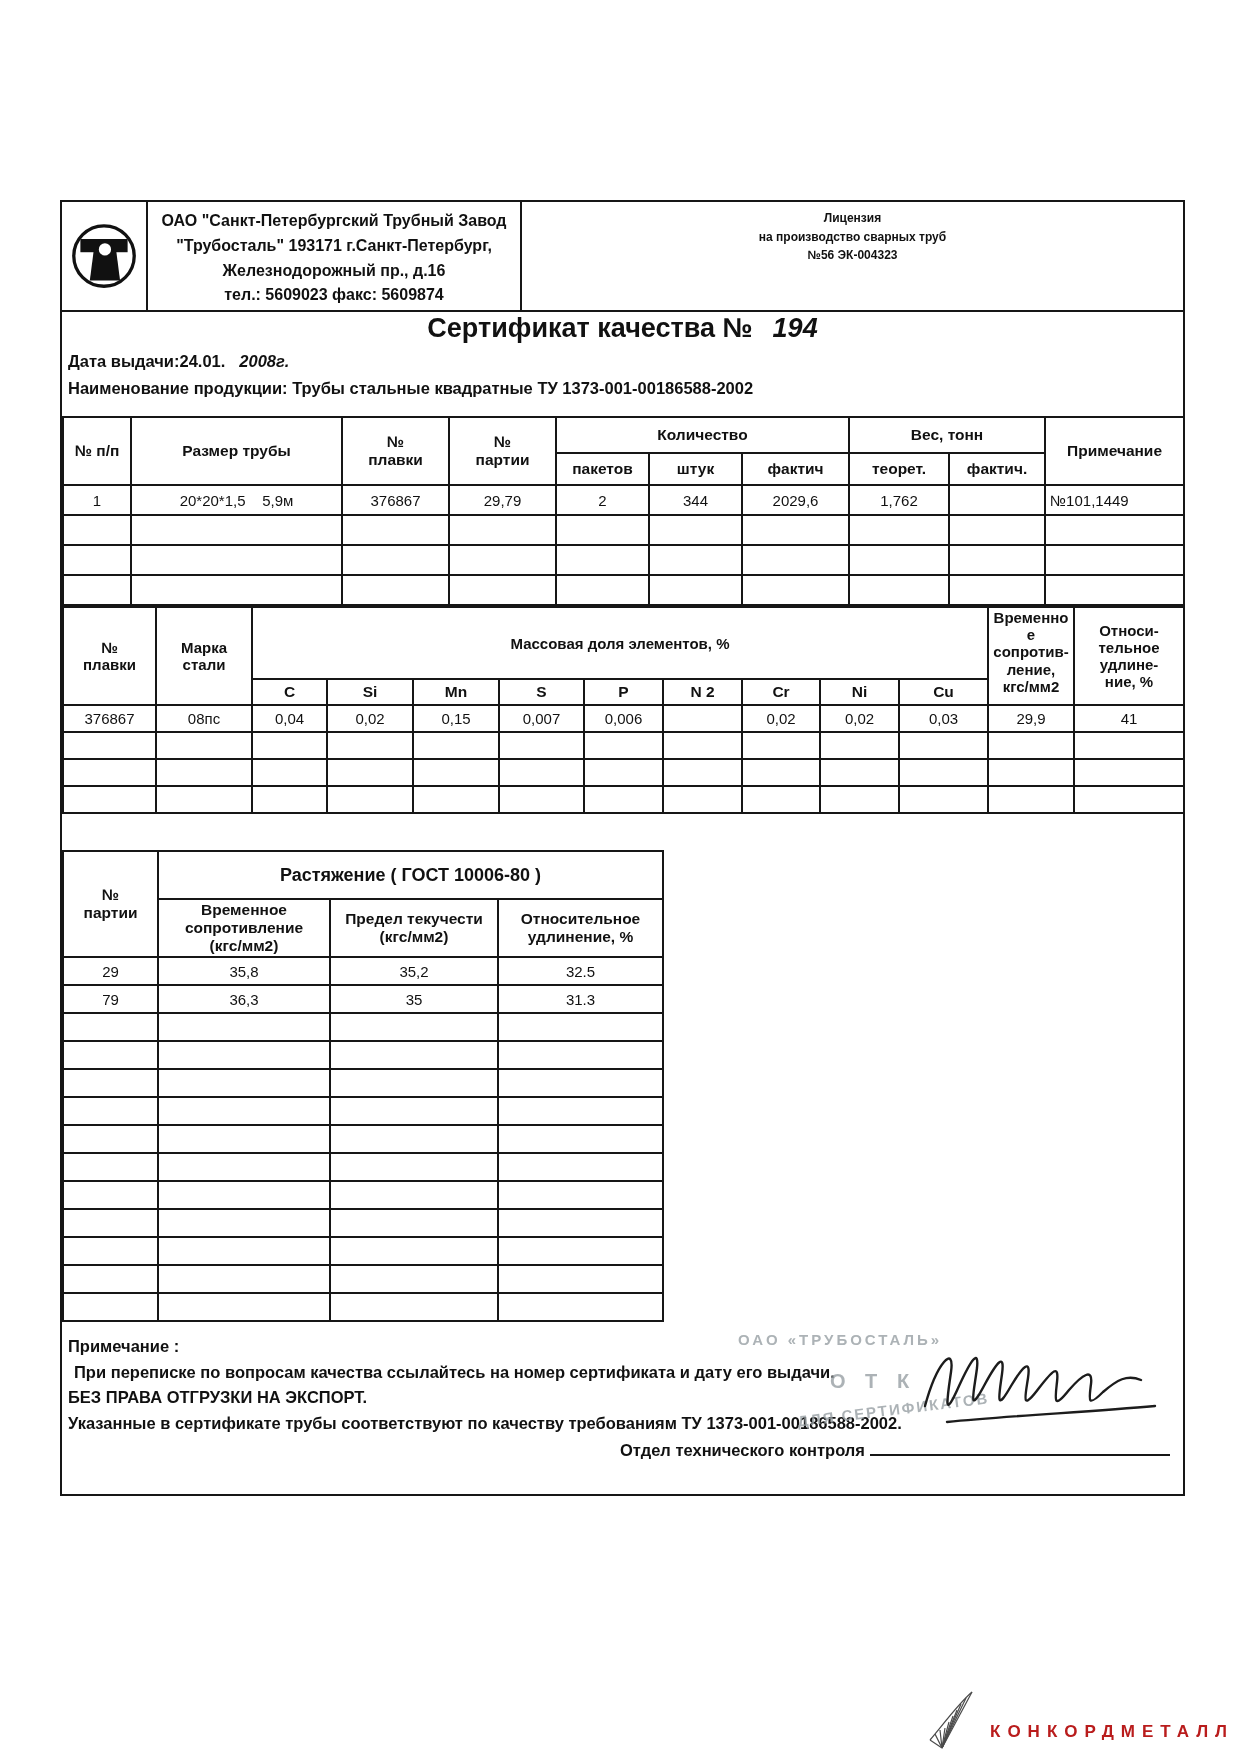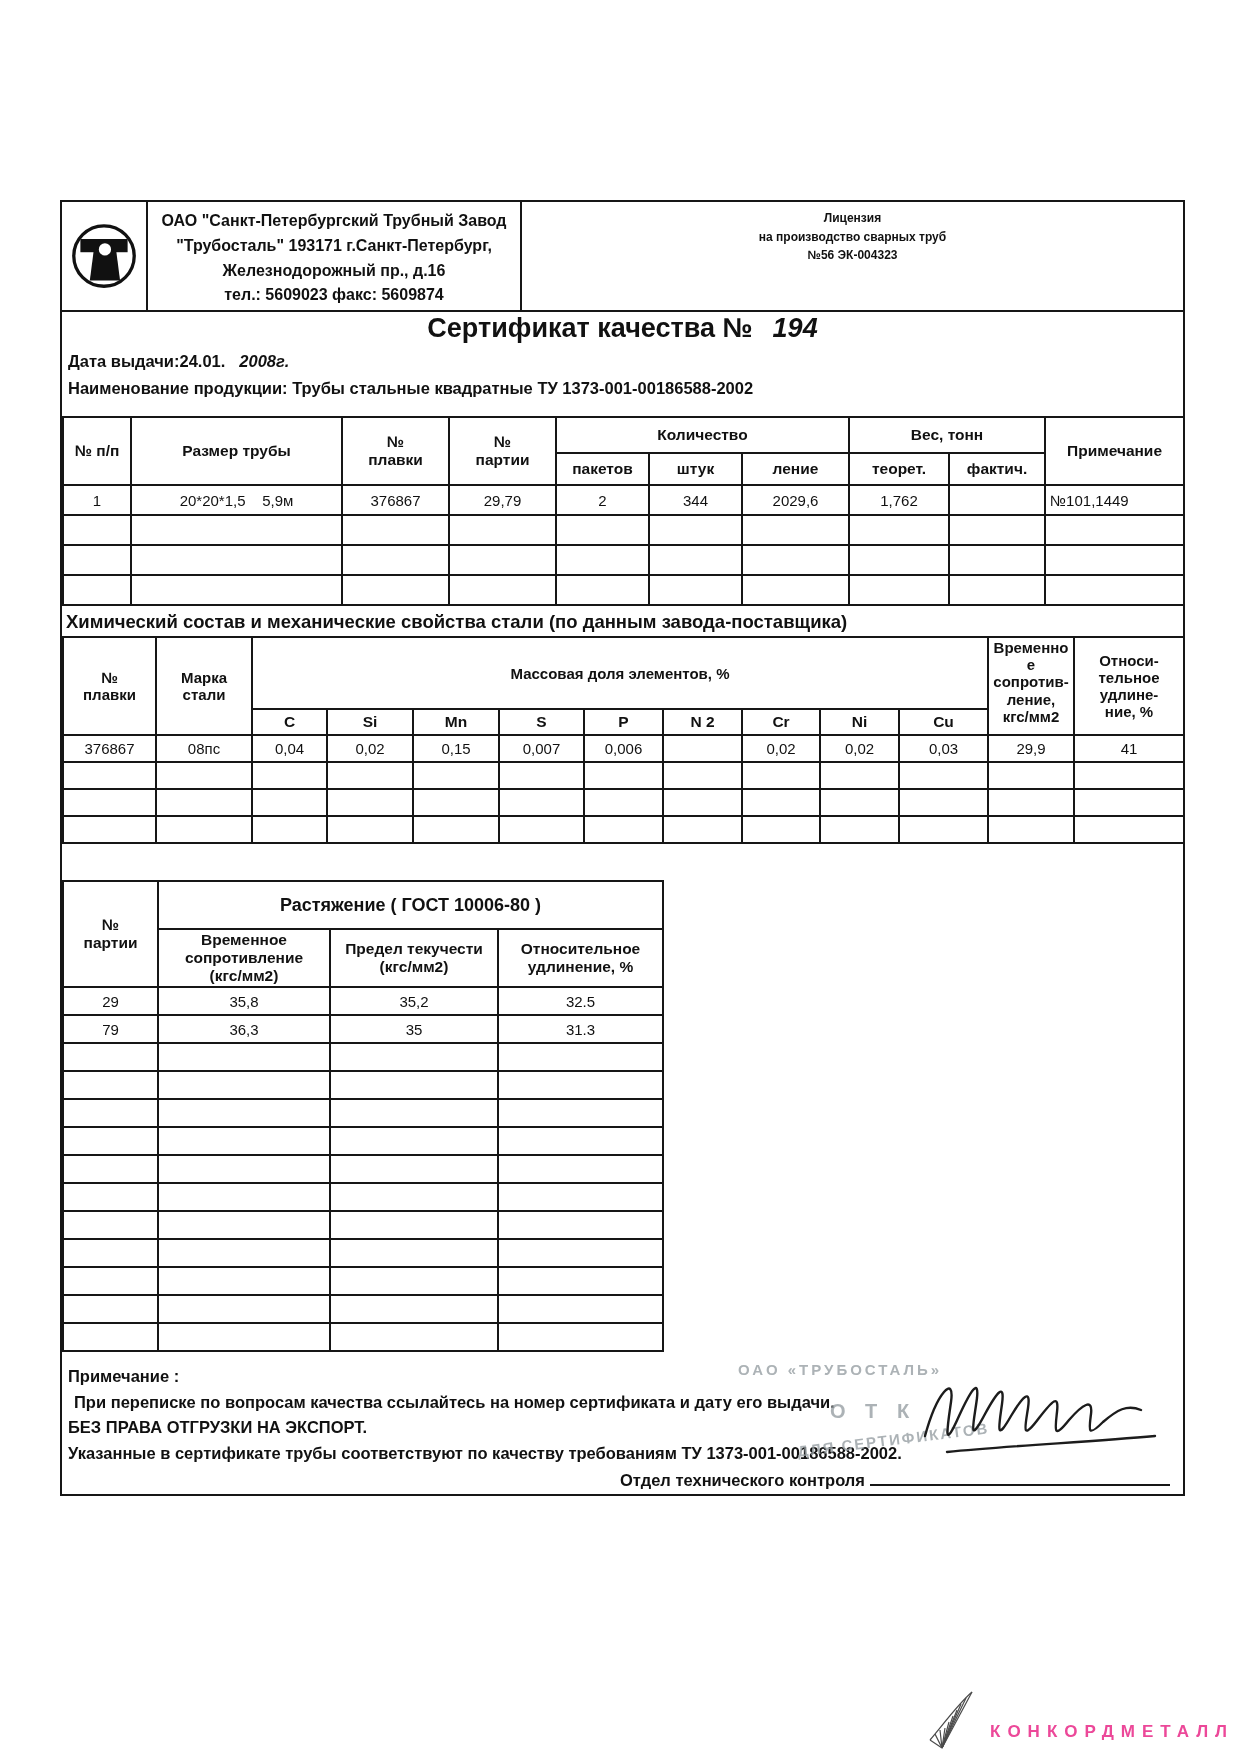--- a/index.html
+++ b/index.html
@@ -59,21 +59,21 @@
   .sig-underline{display:inline-block;width:300px;border-bottom:2px solid #161616;height:14px;}
 
   .stamp{position:absolute;color:#98a0a4;opacity:0.8;font-weight:bold;white-space:nowrap;}
   .stamp-1{left:632px;top:-4px;font-size:15px;letter-spacing:3px;margin-left:44px;}
   .stamp-2{left:768px;top:34px;font-size:20px;letter-spacing:7px;}
   .stamp-3{left:735px;top:66px;font-size:15px;letter-spacing:2px;transform:rotate(-7deg);}
   .signature{position:absolute;left:845px;top:2px;}
 
   
   .footer-brand{position:absolute;left:928px;top:1688px;display:flex;align-items:flex-end;}
-  .brand-text{color:#ec4899;font-size:17px;font-weight:bold;letter-spacing:7px;margin:0 0 8px 4px;white-space:nowrap;}
+  .brand-text{color:#b91c1c;font-size:17px;font-weight:bold;letter-spacing:7px;margin:0 0 8px 4px;white-space:nowrap;}
 </style>
 </head>
 <body>
 
 <div class="page">
   <div class="frame">
 
     <div class="header-grid">
       <div class="logo-cell">
         <svg width="68" height="68" viewBox="-36 -36 72 72">
@@ -132,21 +132,21 @@
 плавки</th>
         <th rowspan="2" class="pre">№
 партии</th>
         <th colspan="3">Количество</th>
         <th colspan="2">Вес, тонн</th>
         <th rowspan="2">Примечание</th>
       </tr>
       <tr class="hdr2">
         <th>пакетов</th>
         <th>штук</th>
-        <th>ление</th>
+        <th>фактич</th>
         <th>теорет.</th>
         <th>фактич.</th>
       </tr>
       <tr>
         <td>1</td>
         <td class="cell-pre">20*20*1,5    5,9м</td>
         <td>376867</td>
         <td>29,79</td>
         <td>2</td>
         <td>344</td>
@@ -187,21 +187,20 @@
             <td></td>
             <td></td>
             <td></td>
             <td></td>
             <td></td>
             <td></td>
           </tr>
     </tbody>
       </table>
 
-    <div class="section-title">Химический состав и механические свойства стали (по данным завода-поставщика)</div>
 
     <table class="t2">
       <colgroup>
         <col style="width:93px">
           <col style="width:96px">
           <col style="width:75px">
           <col style="width:86px">
         <col style="width:86px">
           <col style="width:85px">
           <col style="width:79px">

